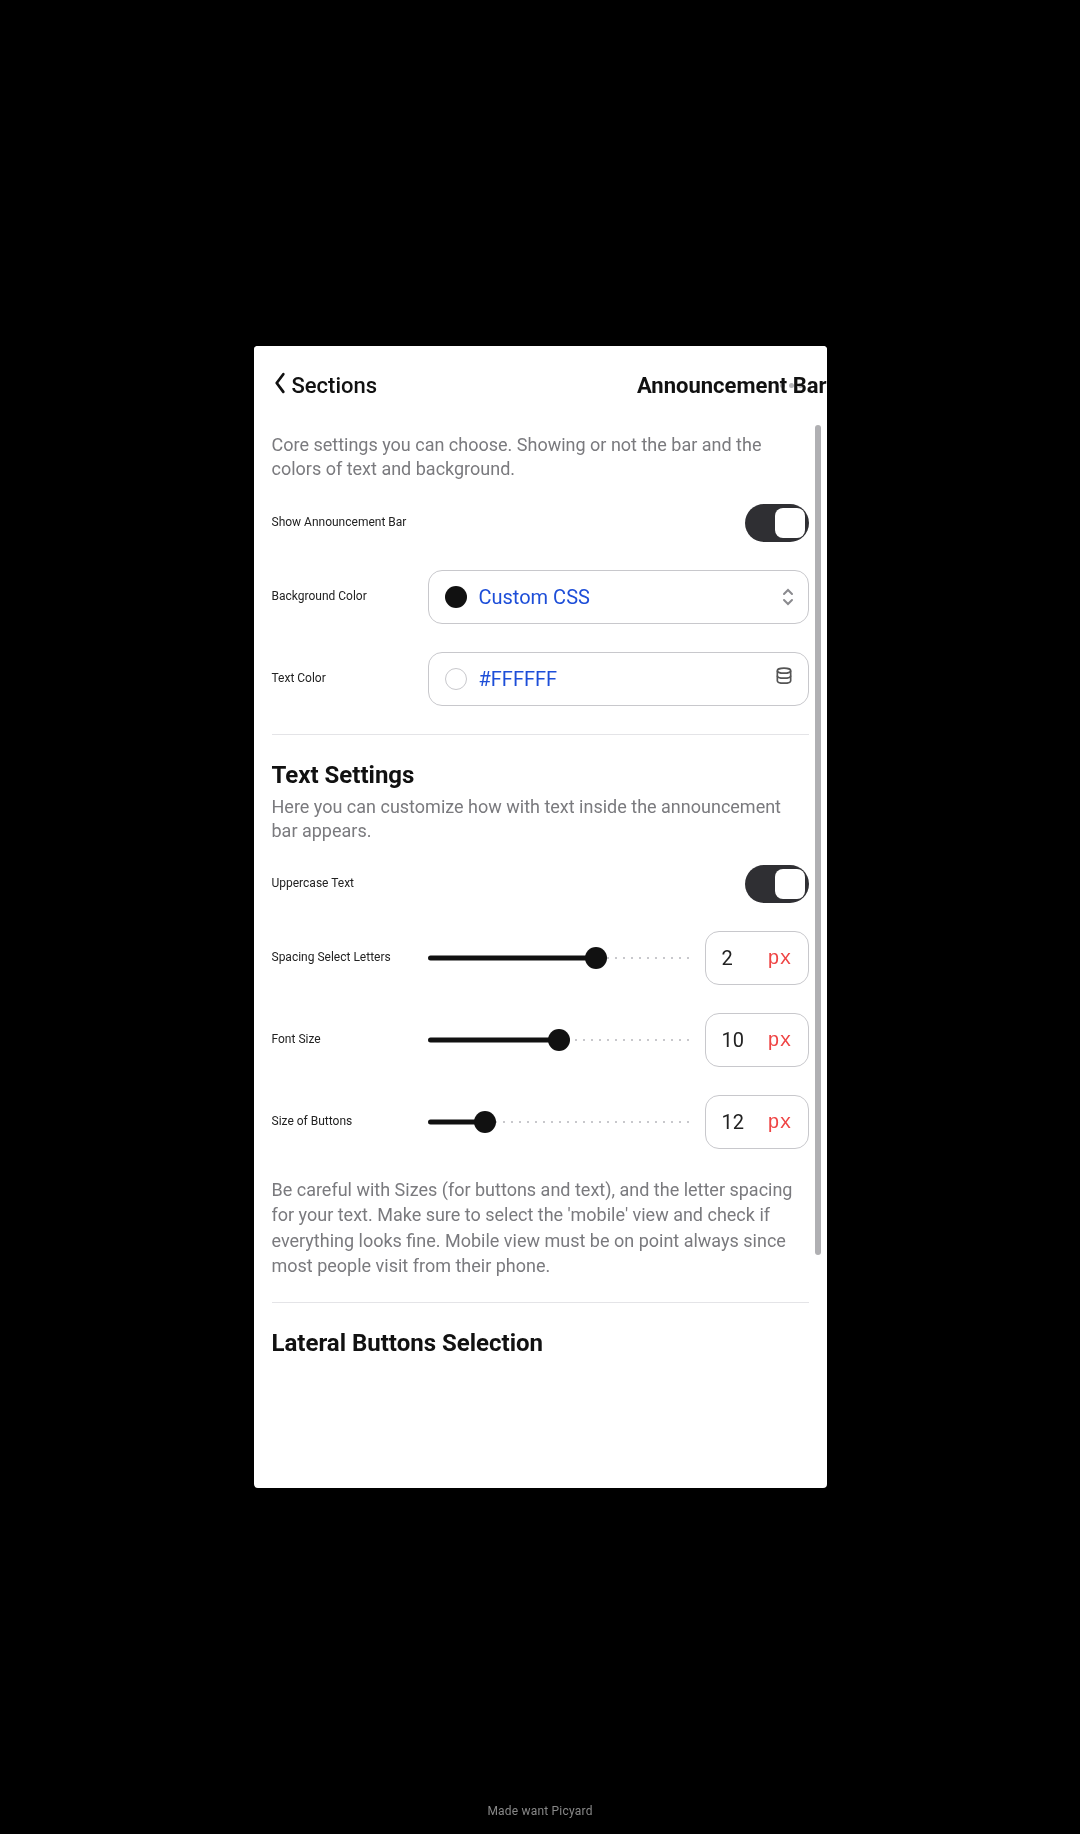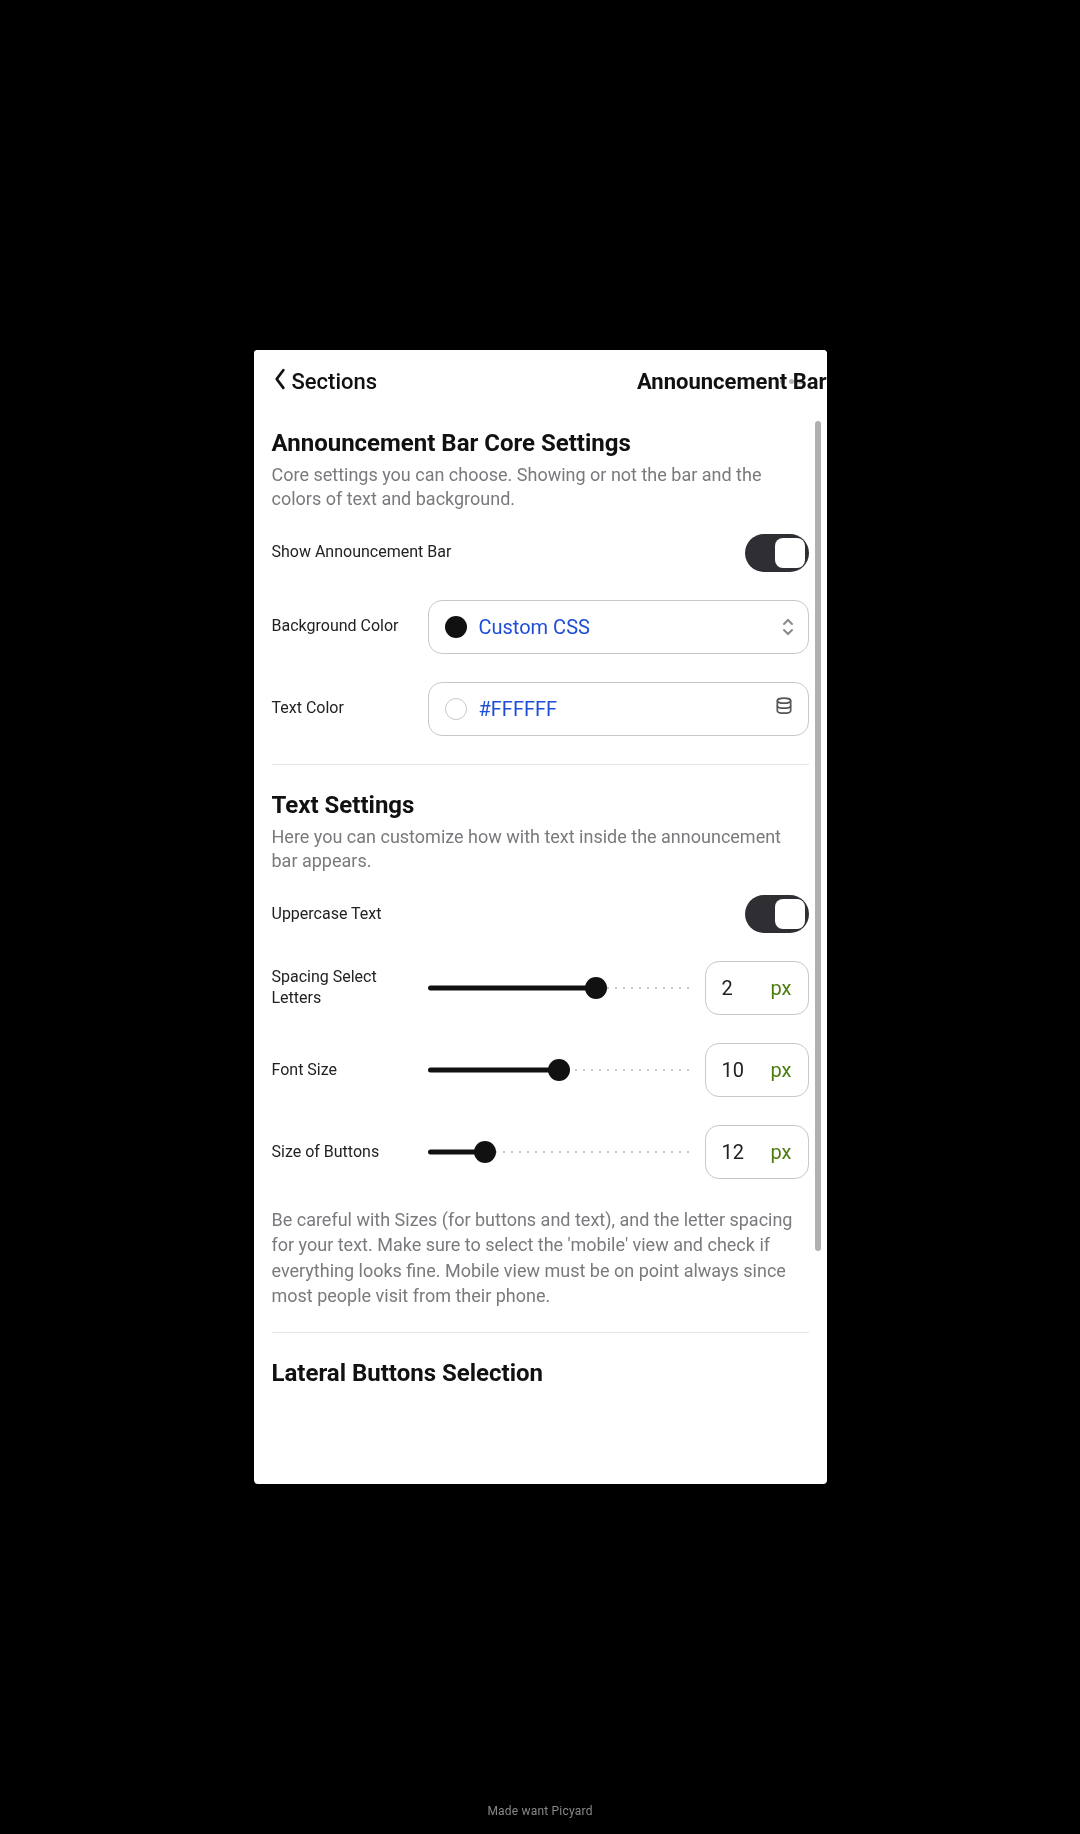--- a/index.html
+++ b/index.html
@@ -18,21 +18,21 @@
     background: #fff;
     border-radius: 4px;
     overflow: hidden;
     position: relative;
     margin: 145px 0;
   }
   .header {
     display: flex;
     align-items: center;
     justify-content: space-between;
-    padding: 18px 18px 14px 18px;
+    padding: 26px 18px 14px 18px;
     background: #fff;
   }
   .back {
     display: flex;
     align-items: center;
     gap: 4px;
     font-size: 22px;
     font-weight: 500;
     color: #111;
     cursor: pointer;
@@ -83,21 +83,21 @@
     margin-bottom: 22px;
   }
   .row {
     display: flex;
     align-items: center;
     justify-content: space-between;
     margin-bottom: 28px;
     gap: 16px;
   }
   .row .label {
-    font-size: 16px;
+    font-size: 12px;
     color: #222;
     flex: 0 0 140px;
     line-height: 1.3;
   }
   .row.tight .label { flex: 1; }
   .toggle {
     width: 64px; height: 38px;
     background: #2f2f33;
     border-radius: 20px;
     position: relative;
@@ -195,21 +195,21 @@
     border: 1.5px solid #c8c8cc;
     border-radius: 14px;
     padding: 14px 16px;
     display: flex;
     align-items: center;
     justify-content: space-between;
     font-size: 20px;
     color: #222;
     flex-shrink: 0;
   }
-  .numbox .unit { color: #4d7c0f; }
+  .numbox .unit { color: #ef4444; font-family: Liberation Mono, monospace; }
   .note {
     font-size: 18px;
     color: #7a7a7e;
     line-height: 1.4;
     margin: 6px 0 24px 0;
   }
   .watermark {
     position: absolute;
     left: 50%;
     bottom: 16px;
@@ -237,21 +237,20 @@
     <div class="more">
       <span></span>
         <span></span>
         <span></span>
     </div>
   </div>
 
   <div class="scroll">
     <div class="scrollbar"></div>
 
-    <h2 class="section">Announcement Bar Core Settings</h2>
     <p class="desc">Core settings you can choose. Showing or not the bar and the colors of text and background.</p>
 
     <div class="row tight">
       <div class="label">Show Announcement Bar</div>
       <div class="toggle">
           <div class="knob"></div>
         </div>
     </div>
 
     <div class="row">

